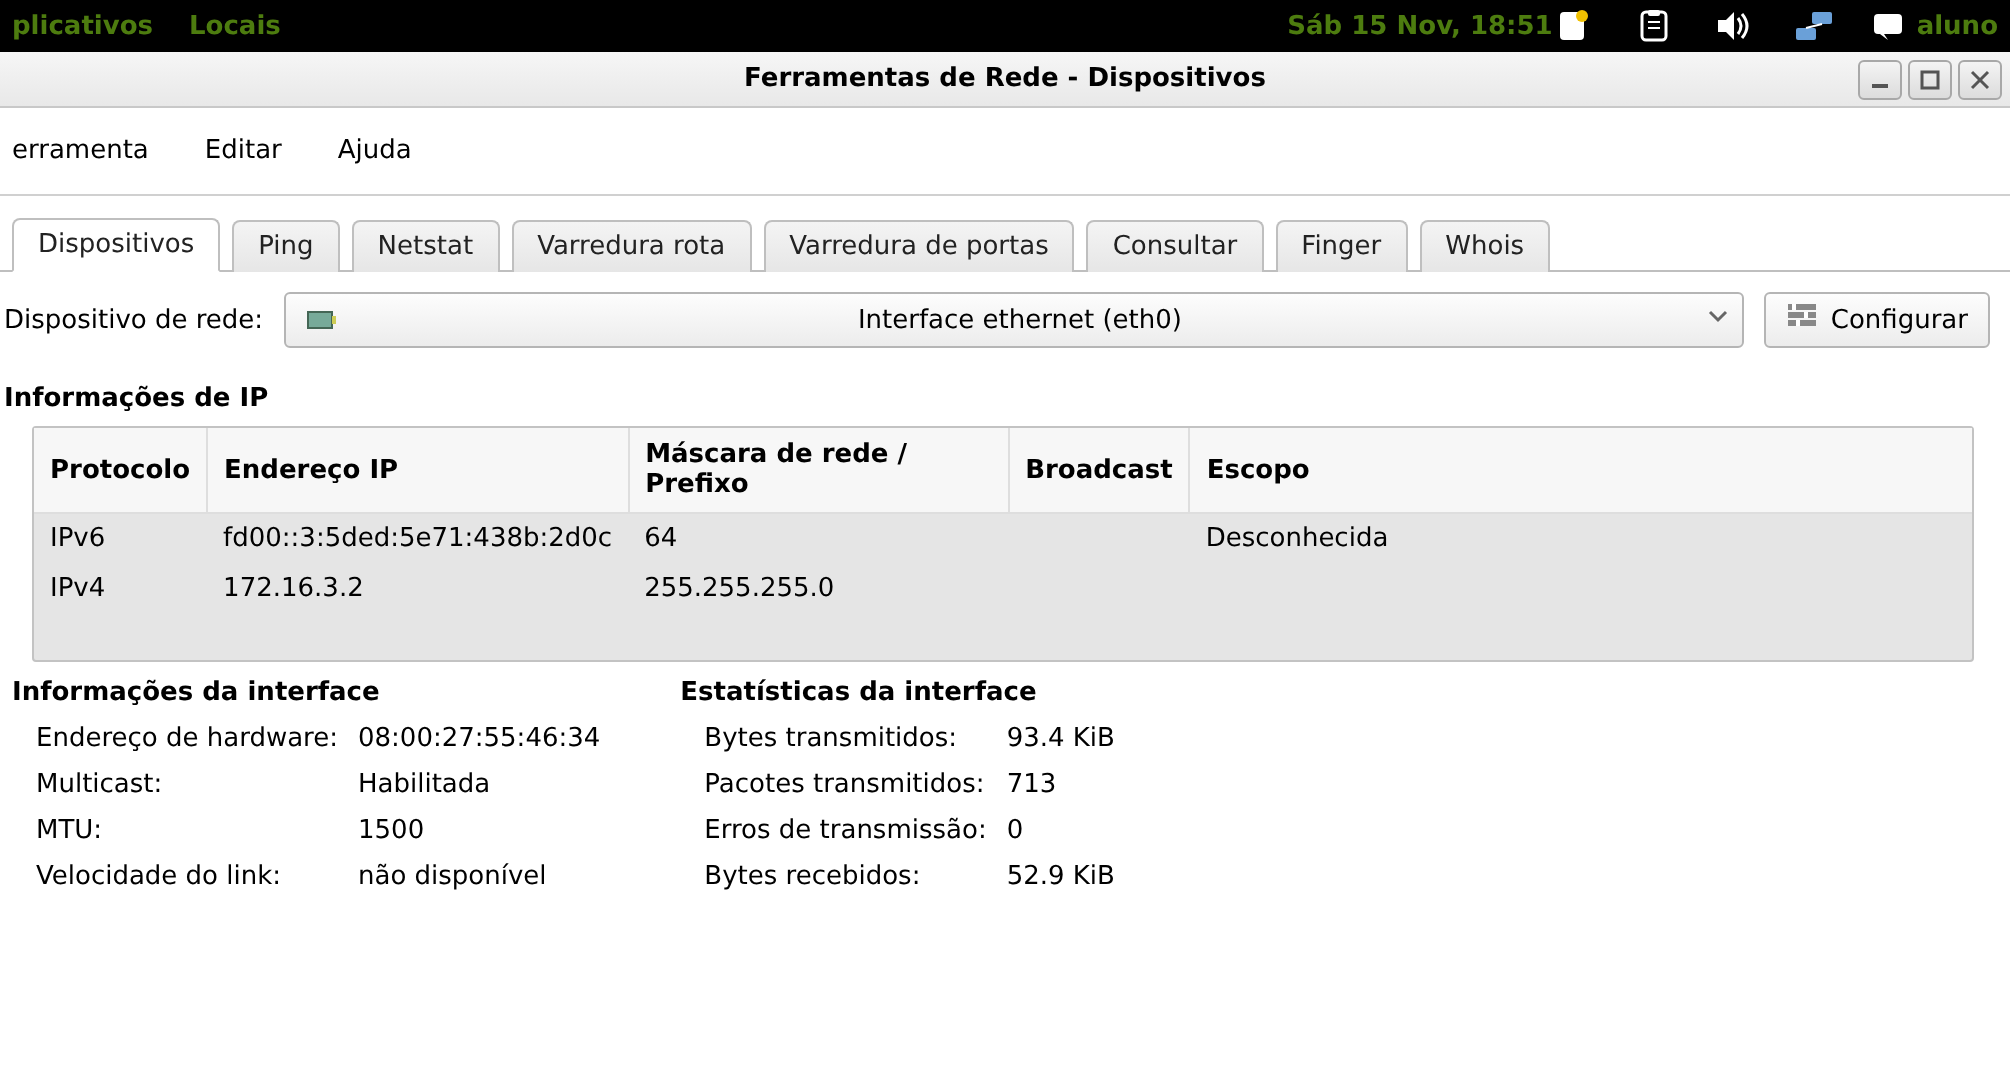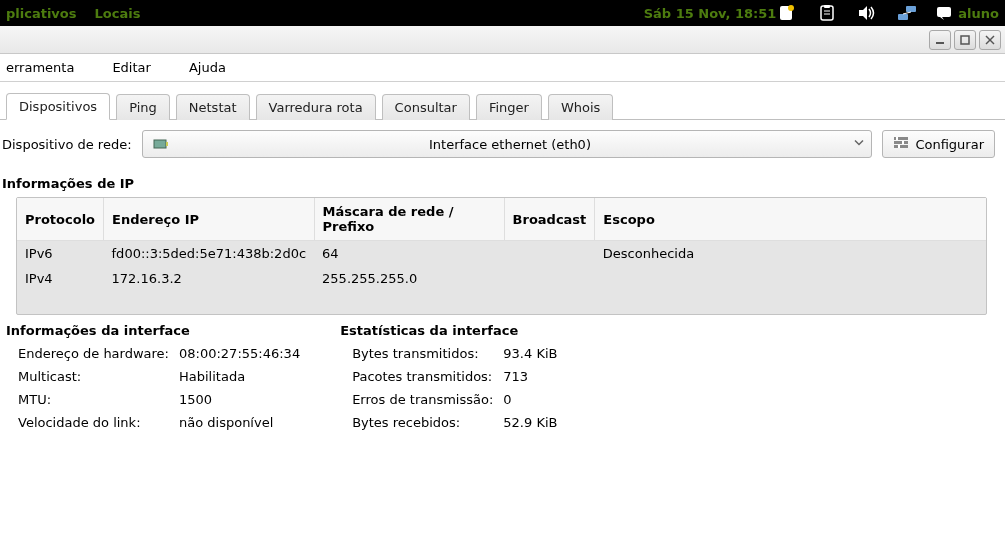--- a/index.html
+++ b/index.html
@@ -53,24 +53,24 @@
     width: 22px; height: 20px;
     background: linear-gradient(#f4f4f4,#dcdcdc);
     border: 1px solid #a8a8a8;
     border-radius: 3px;
     display: flex; align-items: center; justify-content: center;
     font-size: 11px;
     color: #444;
   }
 
   .menubar {
-    height: 28px;
-    display: flex;
-    align-items: center;
-    gap: 38px;
+    height: 44px;
+    display: flex;
+    align-items: center;
+    gap: 28px;
     padding: 0 6px;
     border-bottom: 1px solid #d0d0d0;
   }
   .menubar span { cursor: default; }
 
   .tabs {
     display: flex;
     align-items: flex-end;
     gap: 6px;
     padding: 8px 6px 0 6px;
@@ -208,20 +208,21 @@
           <rect x="1" y="2" width="14" height="10" rx="2" fill="#fff"></rect>
           <polygon points="4,12 8,15 6,12" fill="#fff"></polygon>
         </svg>
       <span>aluno</span>
     </span>
   </div>
 </div>
 
 <div class="window">
   <div class="titlebar">
+    <span>Ferramentas de Rede - Dispositivos</span>
     <div class="titlebar-controls">
       <div class="tbtn">
         <svg width="10" height="10" viewBox="0 0 10 10">
             <line x1="1" y1="8" x2="9" y2="8" stroke="#555" stroke-width="2"></line>
           </svg>
       </div>
       <div class="tbtn">
         <svg width="10" height="10" viewBox="0 0 10 10">
             <rect x="1" y="1" width="8" height="8" fill="none" stroke="#555" stroke-width="1.5"></rect>
           </svg>
@@ -239,20 +240,21 @@
     <span>erramenta</span>
     <span>Editar</span>
     <span>Ajuda</span>
   </div>
 
   <div class="tabs">
     <div class="tab active">Dispositivos</div>
     <div class="tab">Ping</div>
     <div class="tab">Netstat</div>
     <div class="tab">Varredura rota</div>
+    <div class="tab">Varredura de portas</div>
     <div class="tab">Consultar</div>
     <div class="tab">Finger</div>
     <div class="tab">Whois</div>
   </div>
 
   <div class="content">
     <div class="row-device">
       <span class="lbl">Dispositivo de rede:</span>
       <div class="combo">
         <span class="ci">

